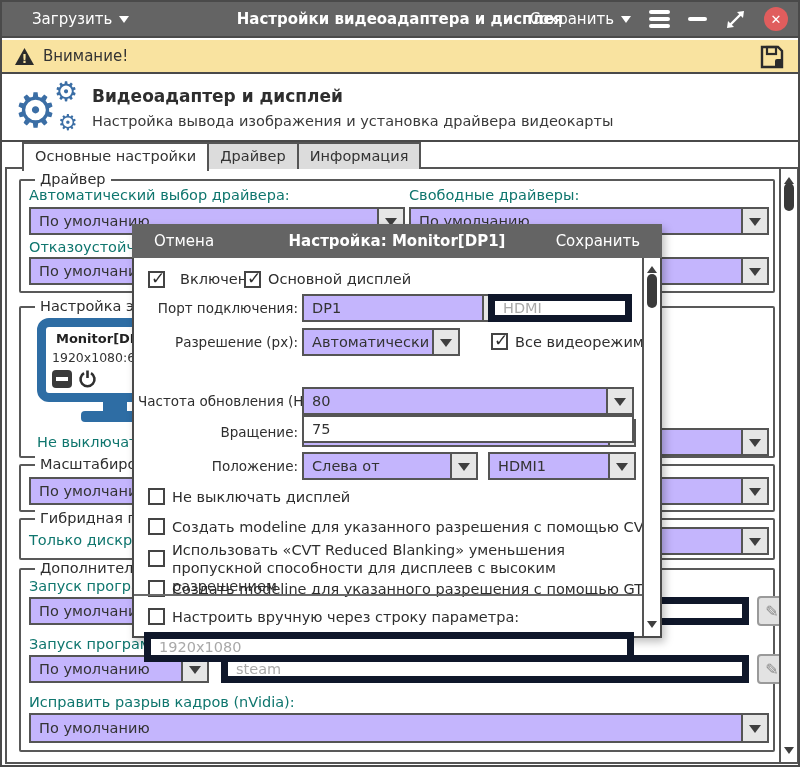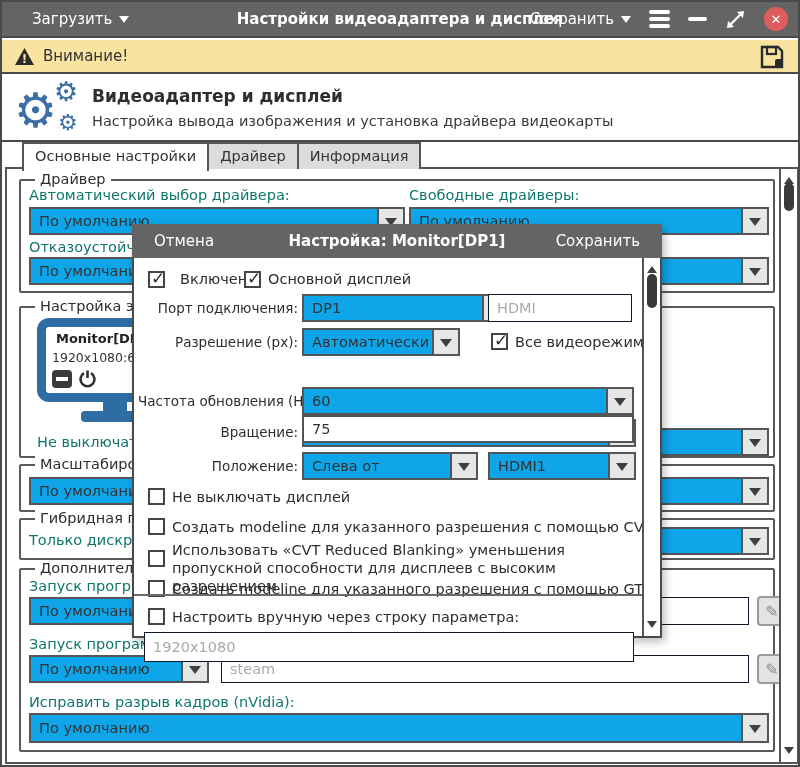--- a/index.html
+++ b/index.html
@@ -42,29 +42,29 @@
   .tab { height:27px; padding:4px 11px 0; font-size:14.5px; border:2px solid #555; border-bottom:none;
          background:#dcdcdc; cursor:pointer; margin-right:-2px; }
   .tab.active { background:#fff; height:29px; z-index:4;}
 
   
   .content { position:absolute; left:3px; top:165px; width:794px; height:597px; border:2px solid #555; background:#fff;}
   .fieldset { position:absolute; left:12px; width:756px; border:2px solid #595959; border-radius:2px; background:#fff;}
   .legend { position:absolute; top:-10px; left:14px; background:#fff; padding:0 5px; font-size:14.5px; color:#2e2e2e; white-space:nowrap;}
   .lbl { position:absolute; font-size:14.5px; color:#0f766e; white-space:nowrap;}
 
-  .dd { position:absolute; height:28px; border:2px solid #555; background:#0ea5e9; display:flex; align-items:center; cursor:pointer;}
+  .dd { position:absolute; height:28px; border:2px solid #555; background:#c4b5fd; display:flex; align-items:center; cursor:pointer;}
   .dd .val { flex:1; padding:0 8px; font-size:14.5px; white-space:nowrap; overflow:hidden;}
   .dd .btn { width:26px; align-self:stretch; background:#e6e6e6; border-left:2px solid #555;
              display:flex; align-items:center; justify-content:center;}
   .tri-down { width:0; height:0; border:6px solid transparent; border-top:8px solid #3f3f3f; margin-top:7px;}
   .tri-up   { width:0; height:0; border:5px solid transparent; border-bottom:7px solid #3f3f3f; margin-bottom:6px;}
   .tri-down-sm { width:0;height:0;border:5px solid transparent;border-top:7px solid #3f3f3f;margin-top:6px;}
 
-  .txt { position:absolute; height:28px; border:1px solid #0f172a; background:#fff; font-size:14.5px;
+  .txt { position:absolute; height:28px; border:7px solid #0f172a; background:#fff; font-size:14.5px;
          padding:0 8px; color:#333; font-family:inherit; }
   .txt::placeholder { color:#a9a9a9; }
 
   .editbtn { position:absolute; width:30px; height:30px; background:#e3e3e3; border:2px solid #9a9a9a;
              border-radius:4px; color:#8a8a8a; font-size:16px; display:flex; align-items:center; justify-content:center; cursor:pointer;}
 
   .cb { position:absolute; width:17px; height:17px; border:2px solid #444; background:#fff; cursor:pointer;}
   .cb.checked::after { content:"\2713"; position:absolute; left:1px; top:-5px; font-size:17px; font-weight:bold; color:#2e2e2e;}
 
   
@@ -310,21 +310,21 @@
       <span class="val">Автоматически</span>
       <span class="btn">
           <i class="tri-down"></i>
         </span>
     </div>
     <span class="cb checked" style="left:357px; top:75px;"></span>
     <span class="m-cb-lbl" style="position:absolute; left:381px; top:76px;">Все видеорежимы</span>
 
     <span class="m-lbl" style="top:135px;">Частота обновления (Hz):</span>
     <div class="dd" style="left:168px; top:129px; width:332px;">
-      <span class="val">60</span>
+      <span class="val">80</span>
       <span class="btn">
           <i class="tri-down"></i>
         </span>
     </div>
     <div class="popup">75</div>
 
     <span class="m-lbl" style="top:166px;">Вращение:</span>
     <div class="dd" style="left:168px; top:161px; width:334px;">
       <span class="val"></span>
       <span class="btn">

